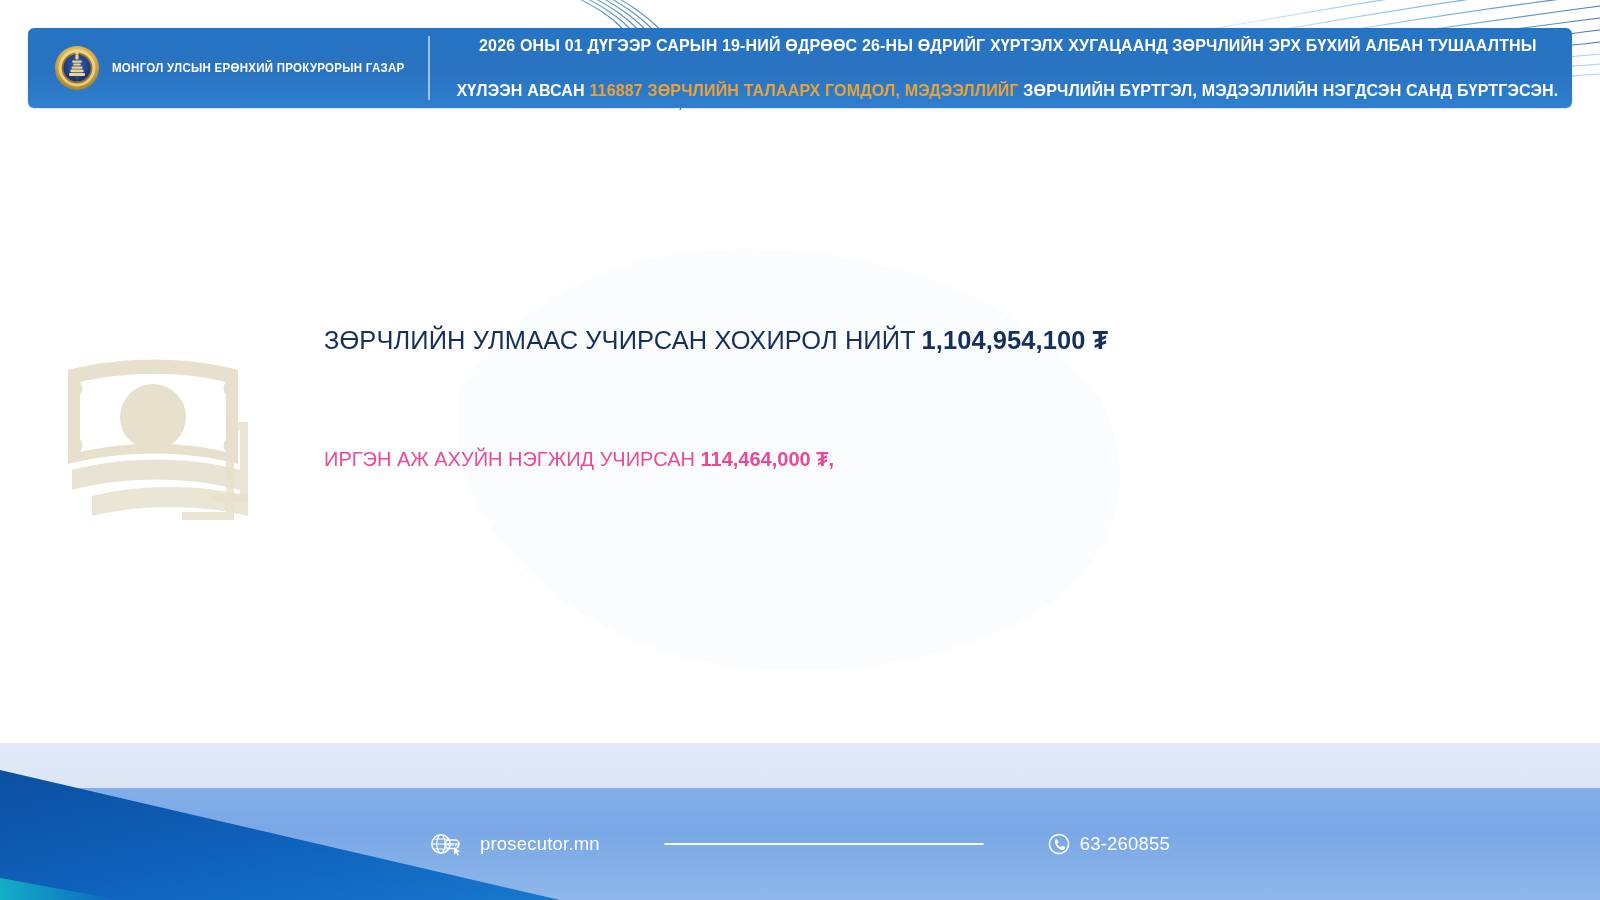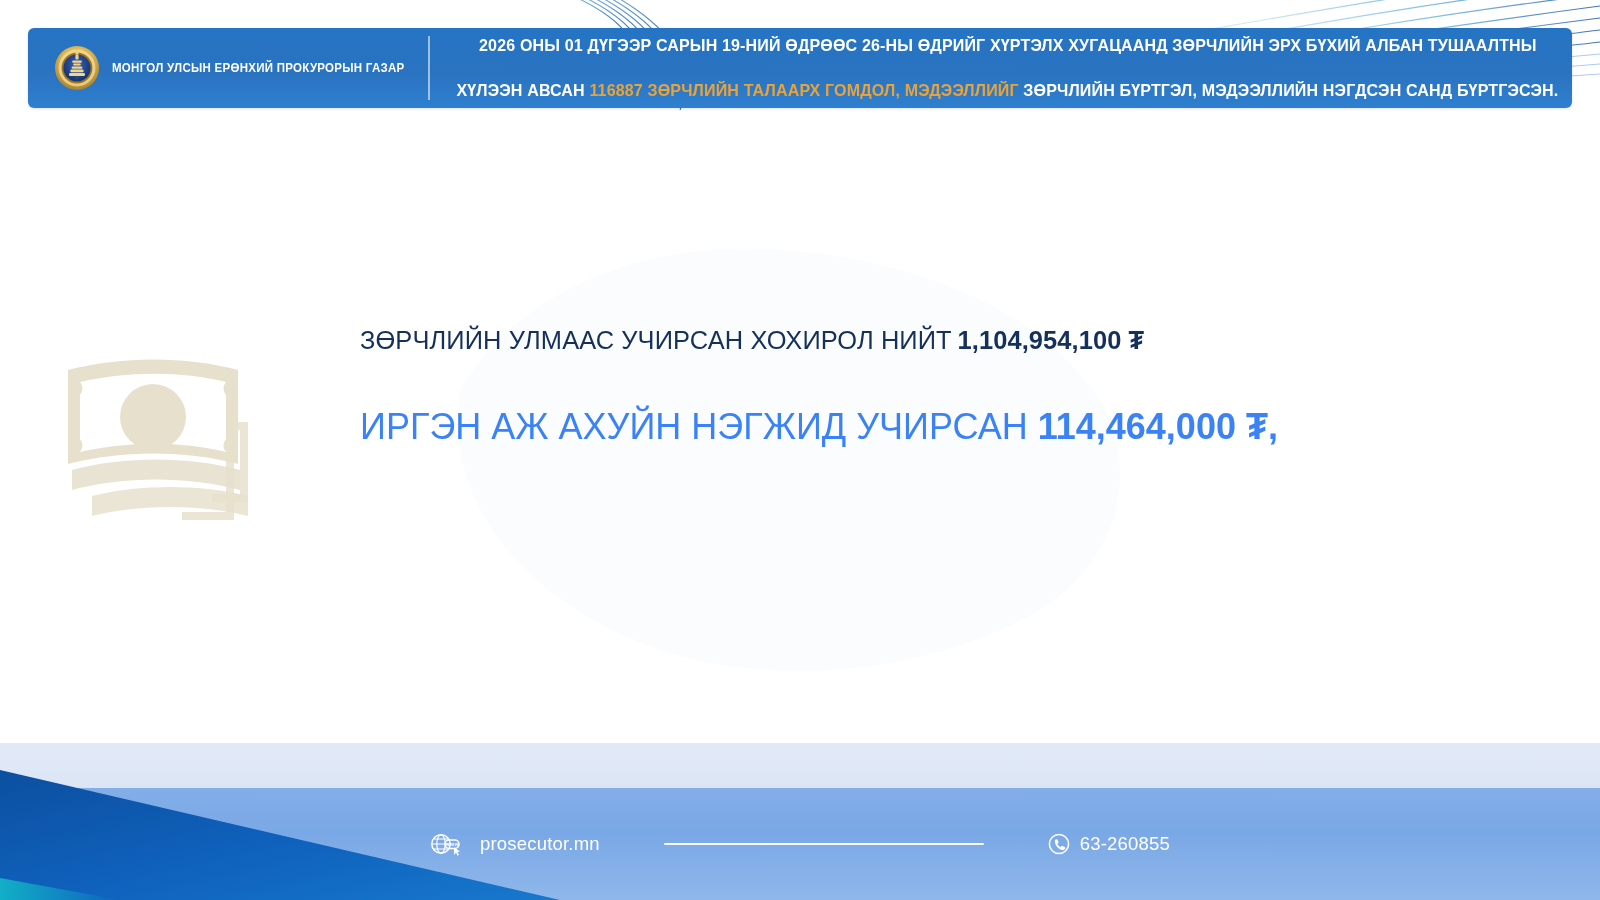--- a/index.html
+++ b/index.html
@@ -109,42 +109,42 @@
     position:absolute;
     left:62px; top:352px;
     width:240px; height:180px;
     z-index:3;
     pointer-events:none;
   }
 
   
   .body-block {
     position:absolute;
-    left:360px; top:322px;
+    left:324px; top:322px;
     width:1112px;
     z-index:6;
     color:#16305c;
   }
   .stat-line {
     font-size:26.5px;
     font-weight:400;
     letter-spacing:.1px;
     line-height:1.42;
     color:#16305c;
     white-space:nowrap;
     transform:scaleX(.96);
     transform-origin:left center;
   }
   .stat-line .amt { font-weight:700; margin-left:6px; }
 
   .para {
-    margin-top:40px;
-    font-size:36px;
+    margin-top:84px;
+    font-size:20px;
     line-height:1.52;
-    color:#3b82f6;
+    color:#ec4899;
     text-align:justify;
     text-justify:inter-word;
   }
   .para .ln { display:block; }
   .para b { font-weight:700; }
   .para .ln-just {
     display:block;
     text-align:justify;
   }
   .para .ln-just::after{

